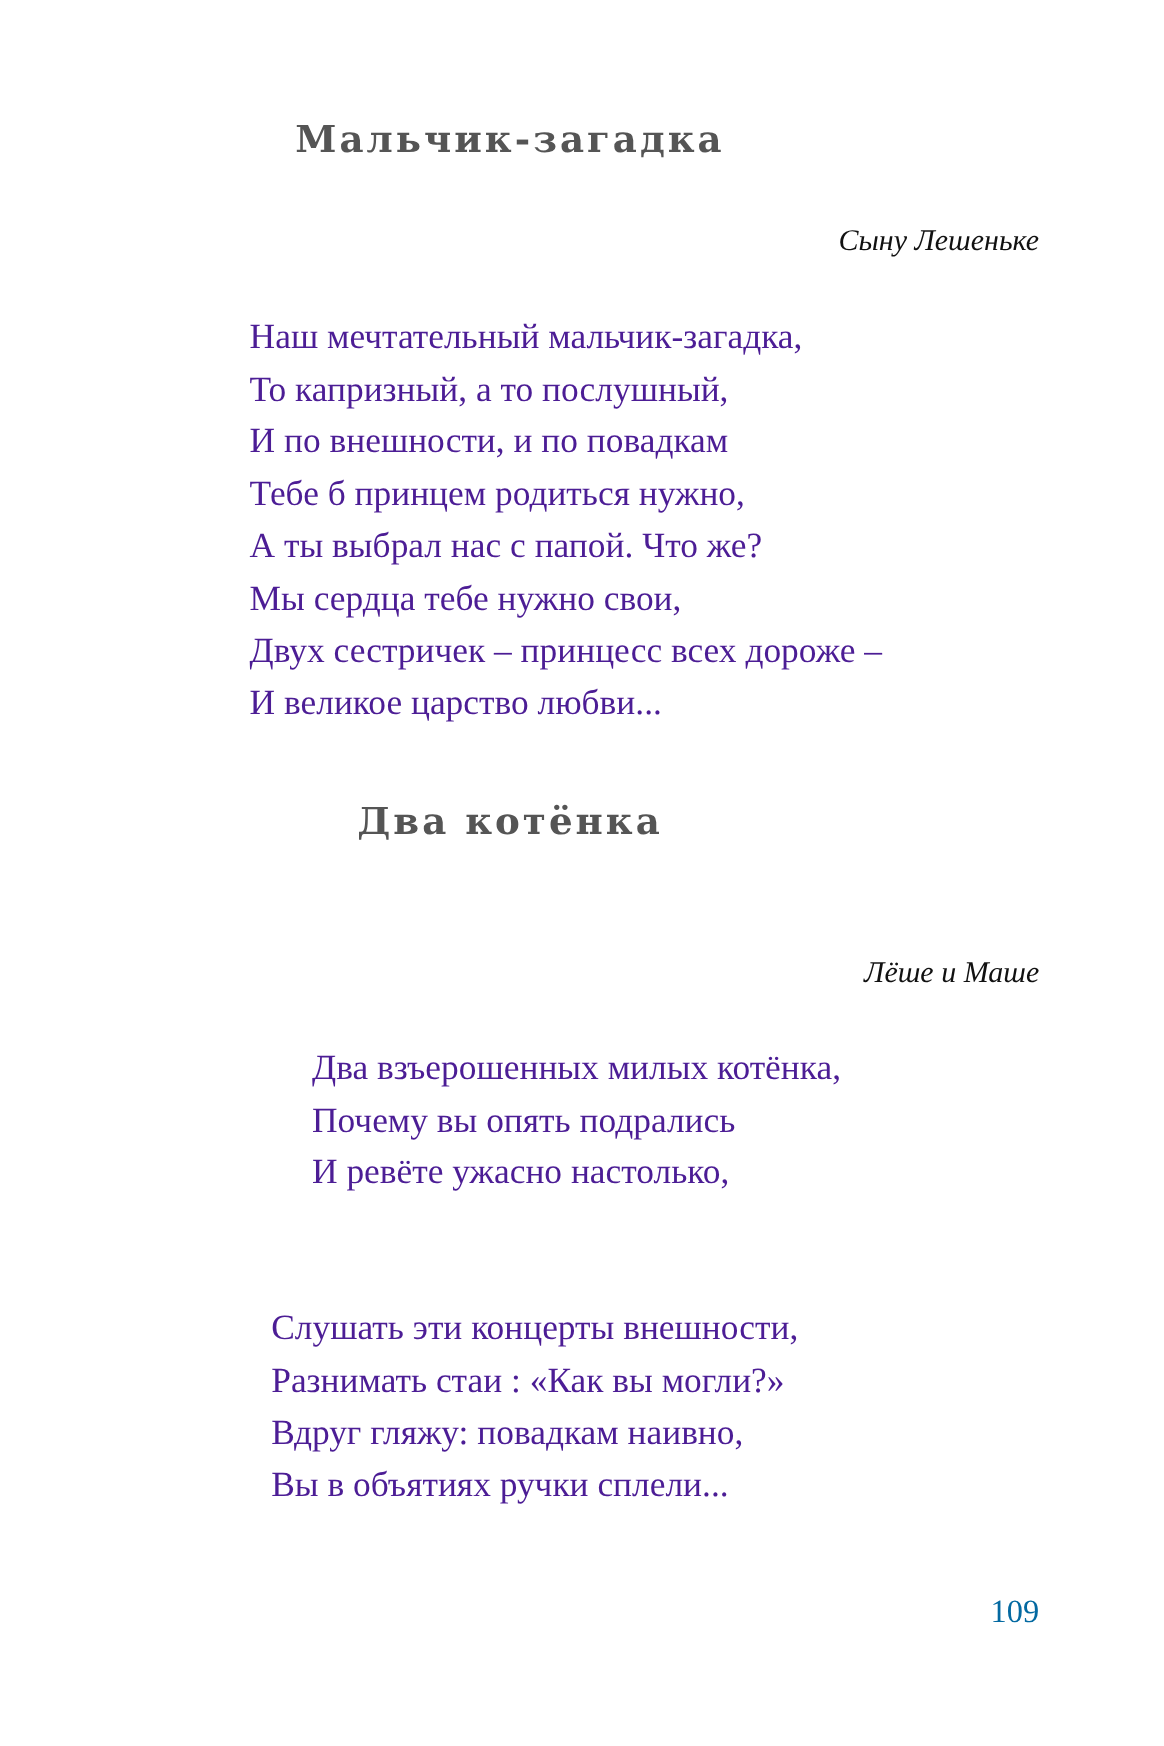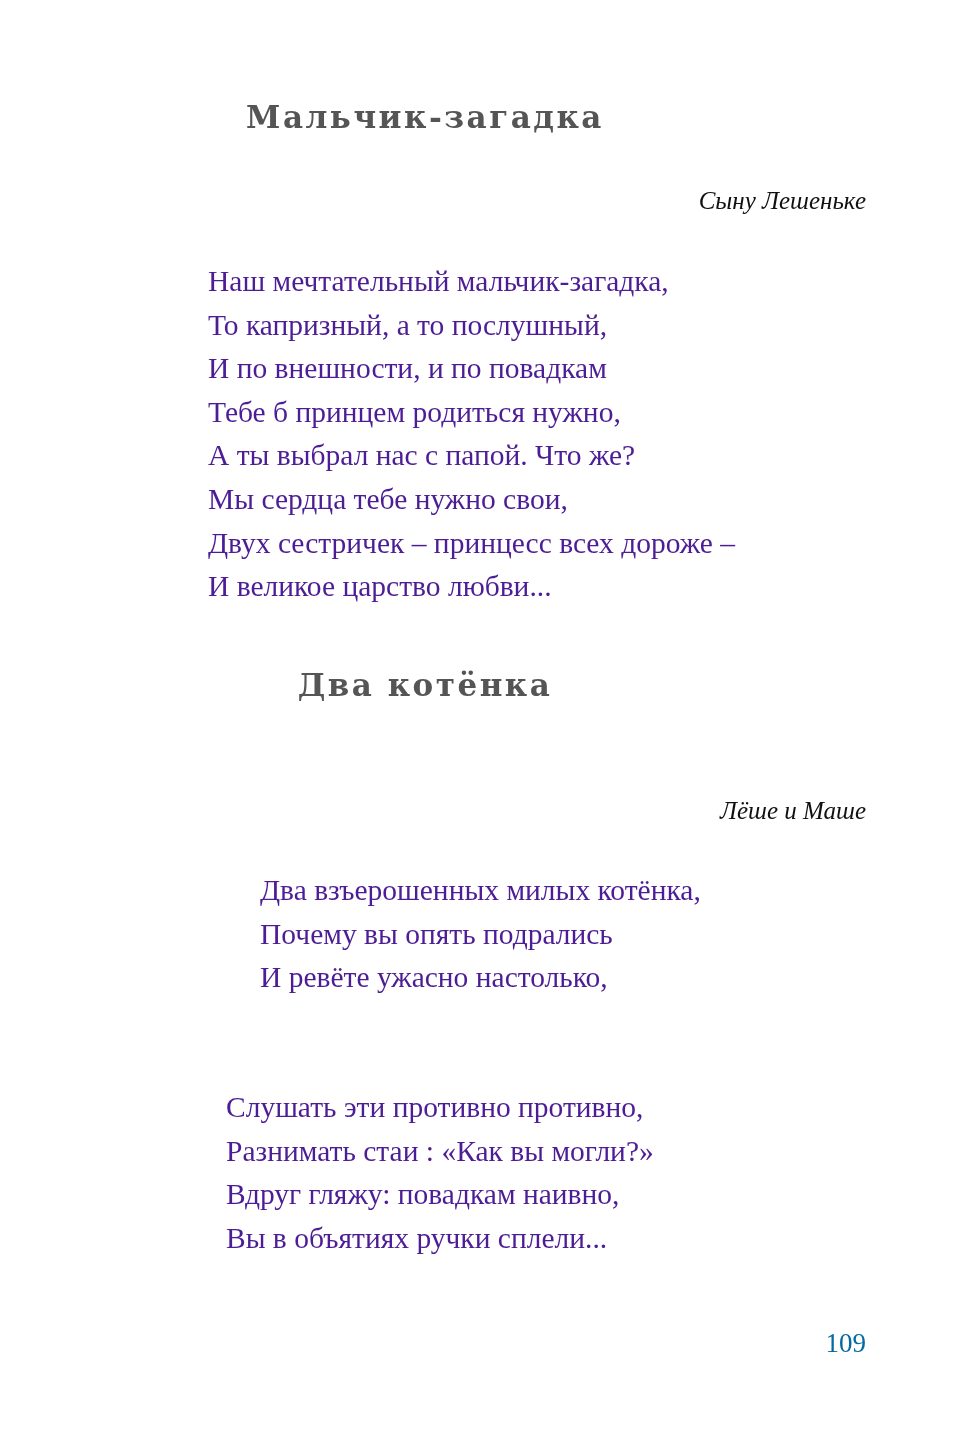--- a/index.html
+++ b/index.html
@@ -89,20 +89,20 @@
   <h2 class="poem-title" style="top:670px;">Два котёнка</h2>
   <div class="dedication" style="top:798px;">Лёше и Маше</div>
 
   <ul class="stanza" style="left:236px; top:869px;margin-left:24px;">
     <li class="verse-line">Два взъерошенных милых котёнка,</li>
     <li class="verse-line">Почему вы опять подрались</li>
     <li class="verse-line">И ревёте ужасно настолько,</li>
   </ul>
 
   <ul class="stanza" style="left:226px; top:1086px;">
-    <li class="verse-line">Слушать эти противно противно,</li>
+    <li class="verse-line">Слушать эти концерты внешности,</li>
     <li class="verse-line">Разнимать стаи : «Как вы могли?»</li>
     <li class="verse-line">Вдруг гляжу: повадкам наивно,</li>
     <li class="verse-line">Вы в объятиях ручки сплели...</li>
   </ul>
 
   <div class="page-number">109</div>
 </div>
 
 </body></html>

